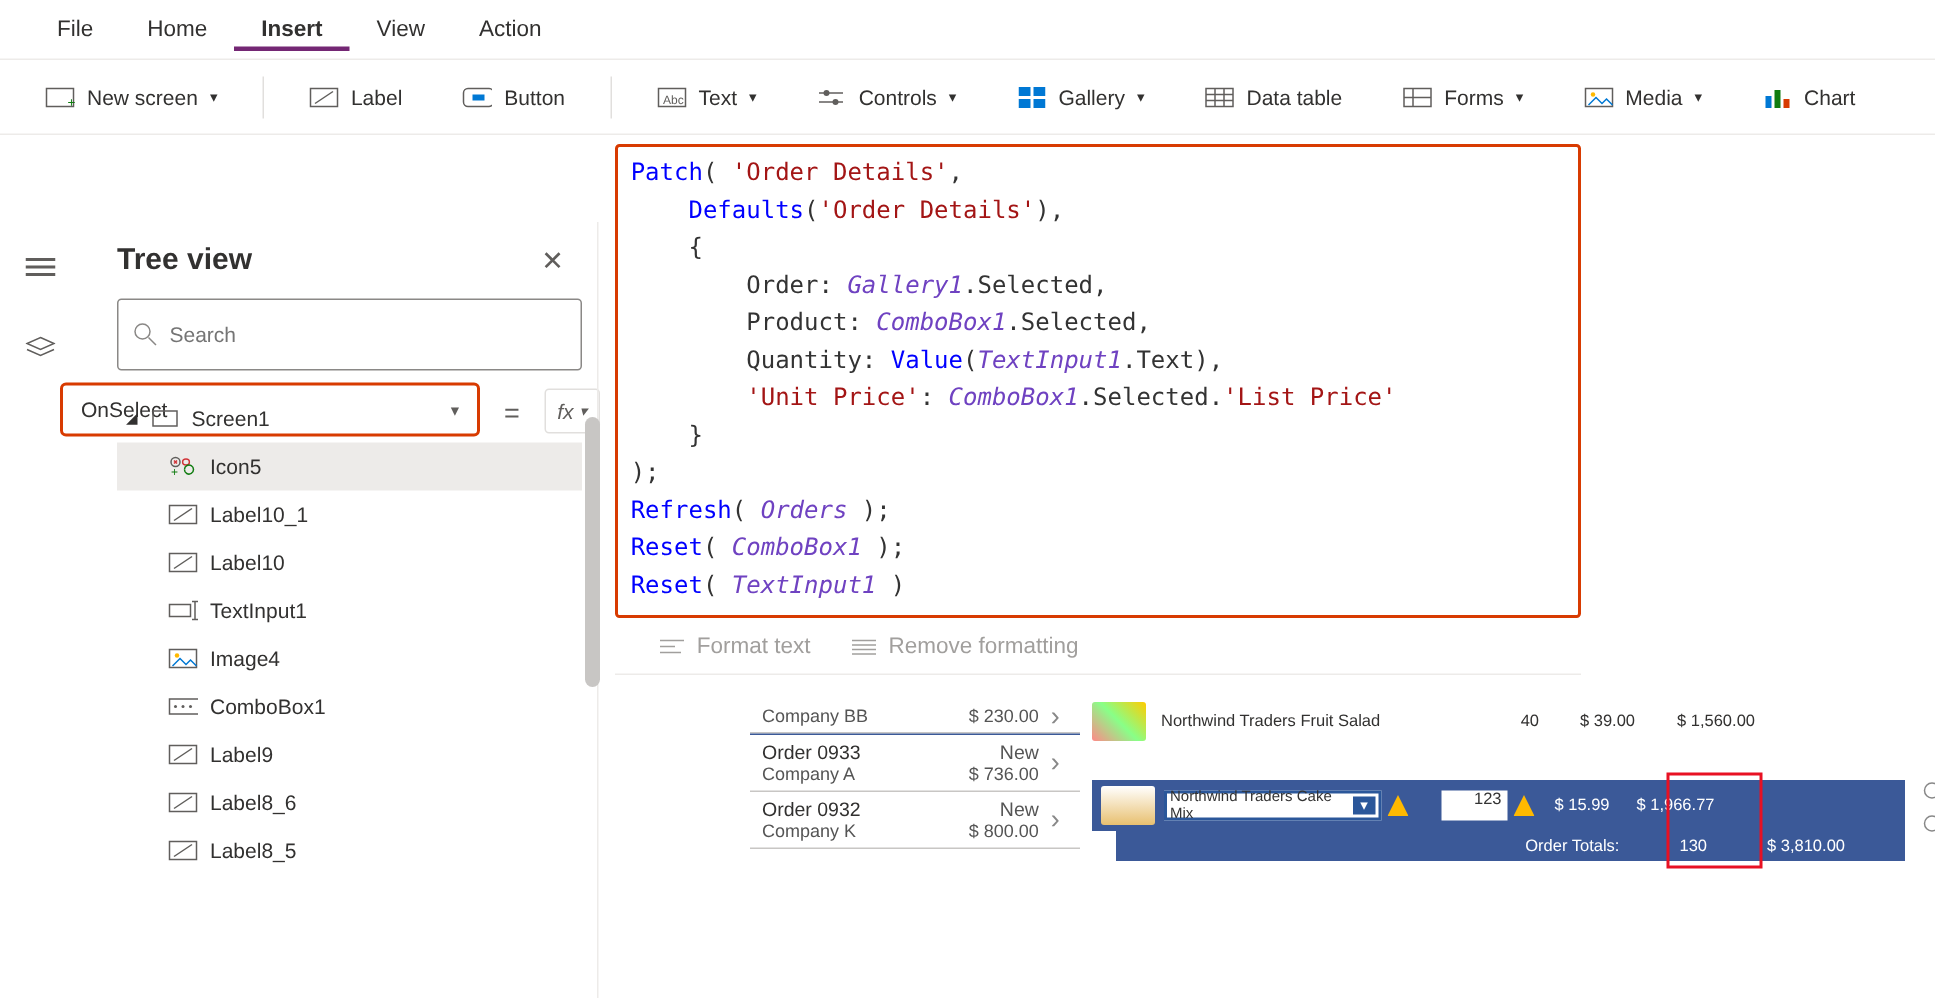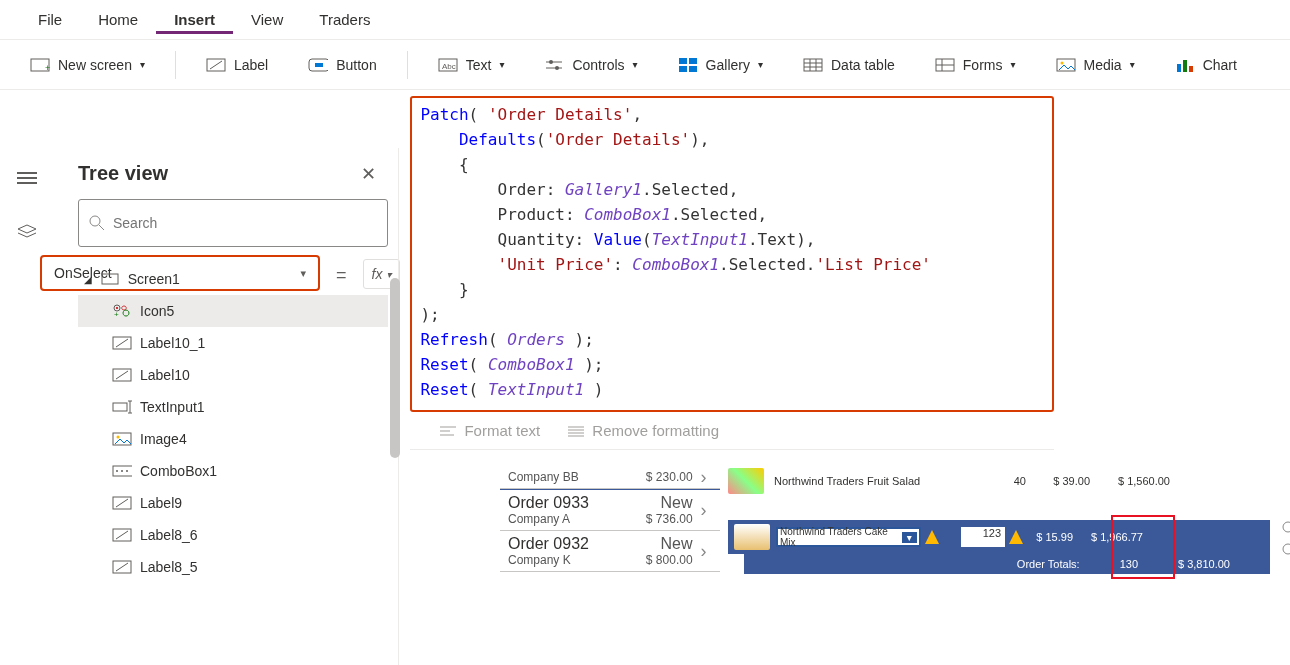--- a/index.html
+++ b/index.html
@@ -49,21 +49,21 @@
 .tree-item.selected { background:#edebe9; }
 .tree-ico { width:20px; height:16px; display:flex; align-items:center; justify-content:center; }
 
 
 .tree-scroll { position:absolute; right:-2px; top:130px; width:10px; height:180px; background:#c8c6c4; border-radius:5px; }
 
 
 .canvas { position:absolute; left:500px; top:466px; right:20px; }
 .order-row { display:flex; align-items:center; border-bottom:1px solid #c8c6c4; font-size:12px; }
 .order-left { width:206px; padding:4px 8px; border-right:0; }
-.order-left .t1 { font-size:16px; }
+.order-left .t1 { font-size:13px; }
 .order-left .sub { color:#555; font-size:12px; }
 .chevron { width:20px; color:#888; font-size:18px; }
 .prod-row { display:flex; align-items:center; gap:10px; padding:2px 0 4px 0; }
 .prod-img { width:36px; height:26px; background:#ddd; border-radius:2px; }
 .prod-name { width:200px; font-size:11px; }
 .prod-qty { width:42px; text-align:right; font-size:11px;}
 .prod-unit { width:54px; text-align:right; font-size:11px;}
 .prod-total { width:70px; text-align:right; font-size:11px;}
 
 .blue-row { background:#3b5998; color:#fff; display:flex; align-items:center; padding:4px 6px; font-size:11px; position:relative; margin-top:4px;}
@@ -78,21 +78,21 @@
 svg { display:block; }
 </style>
 </head>
 <body>
 
 <div class="menubar">
   <div class="menu-item">File</div>
   <div class="menu-item">Home</div>
   <div class="menu-item active">Insert</div>
   <div class="menu-item">View</div>
-  <div class="menu-item">Traders</div>
+  <div class="menu-item">Action</div>
 </div>
 
 <div class="ribbon">
   <div class="ribbon-btn">
     <span class="ico">
         <svg width="20" height="14">
           <rect x="1" y="1" width="18" height="12" fill="none" stroke="#605e5c"></rect>
           <text x="15" y="13" font-size="9" fill="#107c10">+</text>
         </svg>
       </span>

